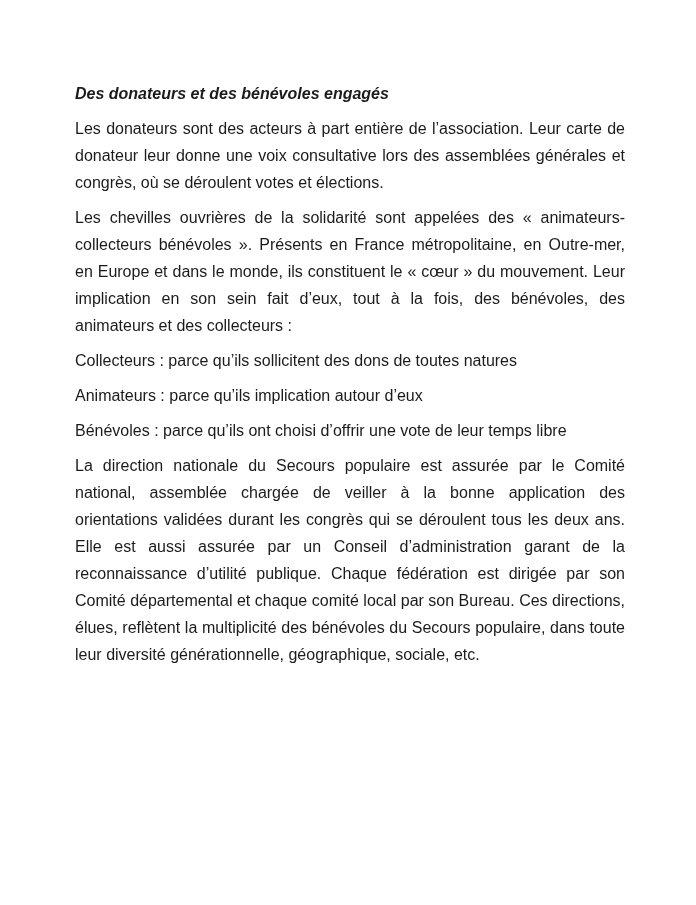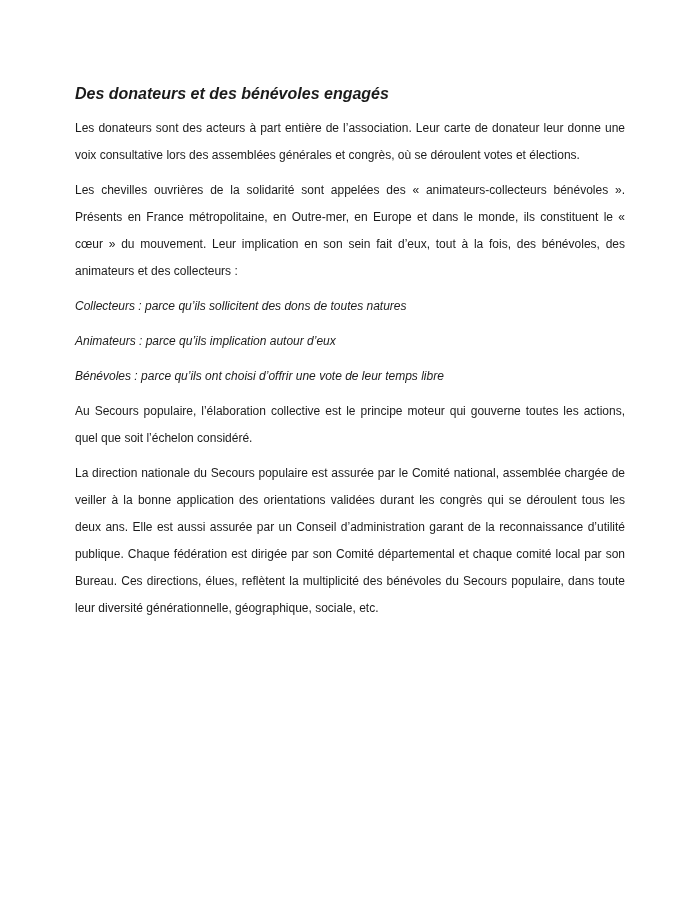--- a/index.html
+++ b/index.html
@@ -23,29 +23,28 @@
   }
   .heading {
     font-size: 16px;
     font-weight: bold;
     font-style: italic;
     line-height: 27px;
     margin: 0 0 8px 0;
     text-align: left;
   }
   .para {
-    font-size: 12px;
+    font-size: 16px;
     font-weight: normal;
     line-height: 27px;
     margin: 0 12px 8px 0;
     text-align: justify;
   }
   .para.single-line {
     text-align: left;
-    font-style: italic;
   }
 </style>
 </head>
 <body>
 
 <div class="page">
 
   <h2 class="heading">Des donateurs et des bénévoles engagés</h2>
 
   <p class="para">Les donateurs sont des acteurs à part entière de l’association. Leur carte de donateur leur donne une voix consultative lors des assemblées générales et congrès, où se déroulent votes et élections.</p>
@@ -53,17 +52,16 @@
   <p class="para">Les chevilles ouvrières de la solidarité sont appelées des « animateurs-collecteurs bénévoles ». Présents en France métropolitaine, en Outre-mer, en Europe et dans le monde, ils constituent le « cœur » du mouvement. Leur implication en son sein fait d’eux, tout à la fois, des bénévoles, des animateurs et des collecteurs :</p>
 
   <p class="para single-line">Collecteurs : parce qu’ils sollicitent des dons de toutes natures</p>
 
   <p class="para single-line">Animateurs : parce qu’ils implication autour d’eux</p>
 
   <p class="para single-line">Bénévoles : parce qu’ils ont choisi d’offrir une vote de leur temps libre</p>
 
 
 
-  <p class="para">Au Secours populaire, l’élaboration collective est le principe moteur qui gouverne toutes les actions, quel que soit l’échelon considéré.</p>
 
   <p class="para">La direction nationale du Secours populaire est assurée par le Comité national, assemblée chargée de veiller à la bonne application des orientations validées durant les congrès qui se déroulent tous les deux ans. Elle est aussi assurée par un Conseil d’administration garant de la reconnaissance d’utilité publique. Chaque fédération est dirigée par son Comité départemental et chaque comité local par son Bureau. Ces directions, élues, reflètent la multiplicité des bénévoles du Secours populaire, dans toute leur diversité générationnelle, géographique, sociale, etc.</p>
 
 </div>
 
 </body></html>

